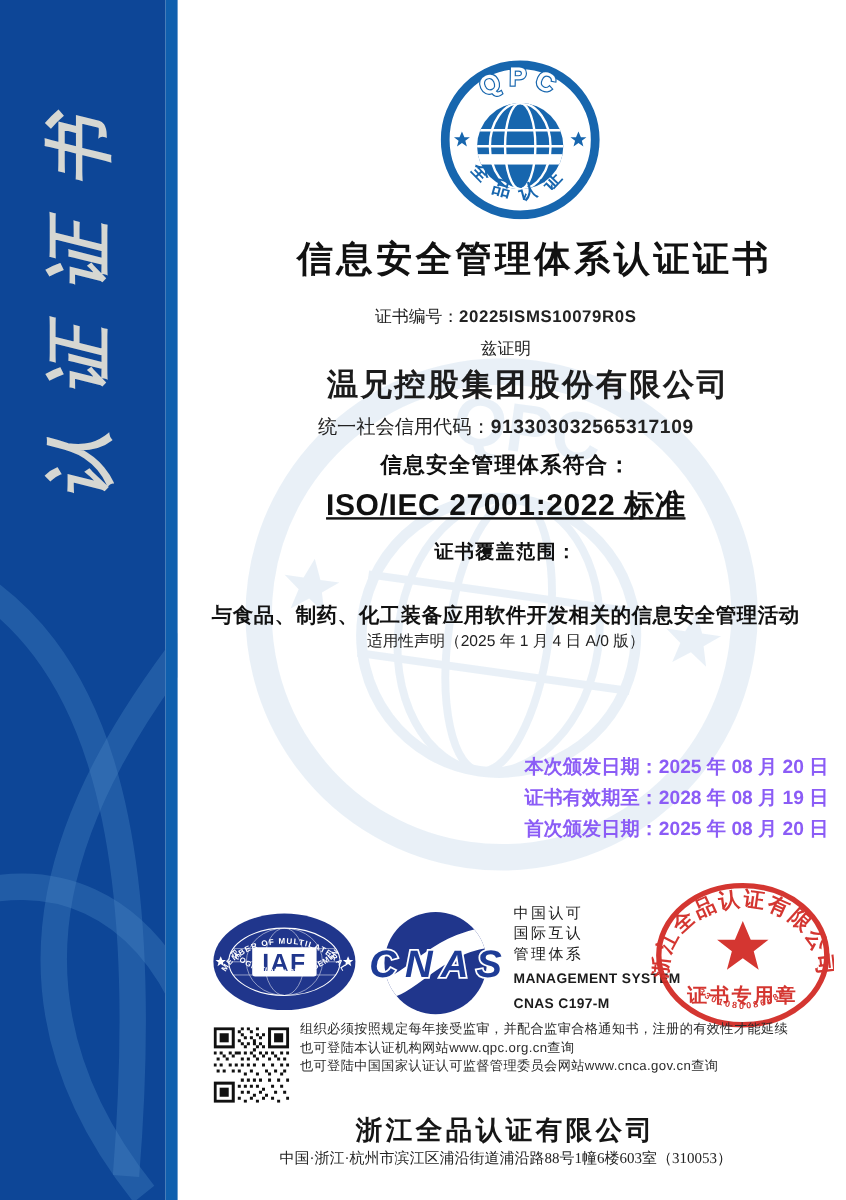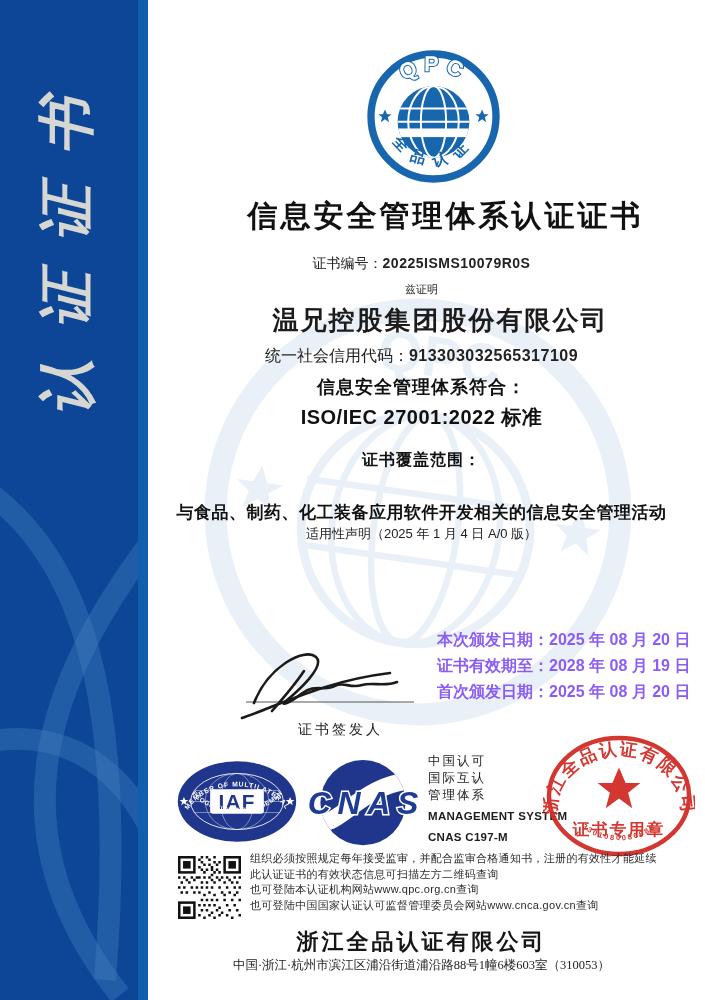--- a/index.html
+++ b/index.html
@@ -15,26 +15,26 @@
   .band-wm{position:absolute;left:0;top:420px;width:148px;height:580px;pointer-events:none;}
   
   .content{position:absolute;left:138px;top:0;right:0;height:1000px;}
   .cblock{position:absolute;left:0;right:0;text-align:center;}
   .center-wm{position:absolute;left:60px;top:292px;width:440px;height:440px;opacity:.09;
              transform:rotate(8deg);pointer-events:none;}
   .qpc-logo{position:absolute;left:229px;top:50px;width:133px;height:133px;}
   .doc-title{top:196px;font-size:30px;font-weight:900;letter-spacing:3px;color:#111;margin-left:48px;}
   .certno{top:245px;font-size:14px;color:#222;margin-top:10px;}
   .certno b{font-weight:800;letter-spacing:.5px;}
-  .certify{top:282px;font-size:11px;color:#222;}
+  .certify{top:282px;font-size:14px;color:#222;}
   .company{top:303px;font-size:26px;font-weight:600;letter-spacing:2px;color:#1c1c1c;margin-left:38px;}
   .credit{top:346px;font-size:16px;color:#222;}
   .credit b{font-weight:800;letter-spacing:.5px;}
   .conform{top:375px;font-size:18px;font-weight:800;letter-spacing:1px;}
-  .standard{top:404px;font-size:20px;font-weight:800;letter-spacing:.5px;}
+  .standard{top:404px;font-size:25px;font-weight:800;letter-spacing:.5px;text-decoration:underline;}
   .scope-label{top:450px;font-size:16px;font-weight:800;letter-spacing:1px;}
   .scope{top:501px;font-size:17px;font-weight:800;letter-spacing:.5px;}
   .soa{top:525px;font-size:13px;color:#222;}
   .addr{top:581px;font-size:13px;color:#222;}
   .dates{position:absolute;left:299px;top:627px;font-size:16px;font-weight:800;
          line-height:26px;white-space:nowrap;color:#8b5cf6;text-align:center;}
   .sig{position:absolute;left:100px;top:645px;width:180px;height:100px;}
   .sig-label{position:absolute;left:60px;top:76px;font-size:14px;letter-spacing:3px;color:#222;}
   .iaf{position:absolute;left:38px;top:752px;width:122px;height:99px;}
   .cnas{position:absolute;left:166px;top:757px;width:118px;height:92px;}
@@ -124,31 +124,20 @@
     <div class="cblock scope-label">证书覆盖范围：</div>
     <div class="cblock scope">与食品、制药、化工装备应用软件开发相关的信息安全管理活动</div>
     <div class="cblock soa">适用性声明（2025 年 1 月 4 日 A/0 版）</div>
 
     <div class="dates">
       <div><span>本次颁发日期：</span><span>2025 年 08 月 20 日</span></div>
       <div><span>证书有效期至：</span><span>2028 年 08 月 19 日</span></div>
       <div><span>首次颁发日期：</span><span>2025 年 08 月 20 日</span></div>
     </div>
 
-    <div class="sig">
-      <svg viewBox="0 0 180 75" width="180" height="75">
-        <line x1="8" y1="57" x2="176" y2="57" stroke="#555" stroke-width="1"></line>
-        <g fill="none" stroke="#1a1a1a" stroke-width="2.6" stroke-linecap="round">
-          <path d="M16,58 C30,22 66,2 78,12 C88,21 60,46 48,56 C41,62 52,58 63,49 C77,38 87,47 97,41 C105,36 112,44 124,40 C134,37 147,42 159,37"></path>
-          <path d="M4,73 C42,60 86,36 152,28"></path>
-          <path d="M34,66 C48,50 58,38 66,26"></path>
-        </g>
-      </svg>
-      <div class="sig-label">证书签发人</div>
-    </div>
 
     <svg class="iaf" viewBox="0 0 200 140">
       <defs>
         <clipPath id="iaf-clip">
             <ellipse cx="100" cy="70" rx="76" ry="46"></ellipse>
           </clipPath>
         <path id="iaf-top" d="M 18,88 A 85,58 0 0 1 182,88" fill="none"></path>
         <path id="iaf-bot" d="M 24,54 A 83,56 0 0 0 176,54" fill="none"></path>
       </defs>
       <ellipse cx="100" cy="70" rx="97" ry="66" fill="#20368c"></ellipse>
@@ -220,21 +209,20 @@
           <rect x="20" y="2" width="3" height="3"></rect>
         <rect x="0" y="18" width="7" height="7"></rect>
           <rect x="1" y="19" width="5" height="5" fill="#fff"></rect>
           <rect x="2" y="20" width="3" height="3"></rect>
         <path d="M9 0h1v1h-1zM11 0h1v1h-1zM14 0h1v1h-1zM8 1h1v1h-1zM12 1h1v1h-1zM9 2h1v1h-1zM14 2h1v1h-1zM16 2h1v1h-1zM10 3h1v1h-1zM12 3h1v1h-1zM15 3h1v1h-1zM8 4h1v1h-1zM13 4h1v1h-1zM9 5h1v1h-1zM11 5h1v1h-1zM13 5h1v1h-1zM15 5h1v1h-1zM10 6h1v1h-1zM14 6h1v1h-1zM16 6h1v1h-1zM13 7h1v1h-1zM0 8h1v1h-1zM2 8h1v1h-1zM5 8h1v1h-1zM7 8h1v1h-1zM8 8h1v1h-1zM10 8h1v1h-1zM12 8h1v1h-1zM15 8h1v1h-1zM17 8h1v1h-1zM19 8h1v1h-1zM22 8h1v1h-1zM24 8h1v1h-1zM3 9h1v1h-1zM6 9h1v1h-1zM13 9h1v1h-1zM16 9h1v1h-1zM20 9h1v1h-1zM1 10h1v1h-1zM4 10h1v1h-1zM9 10h1v1h-1zM11 10h1v1h-1zM14 10h1v1h-1zM18 10h1v1h-1zM21 10h1v1h-1zM23 10h1v1h-1zM0 12h1v1h-1zM2 12h1v1h-1zM5 12h1v1h-1zM7 12h1v1h-1zM9 12h1v1h-1zM11 12h1v1h-1zM13 12h1v1h-1zM16 12h1v1h-1zM19 12h1v1h-1zM22 12h1v1h-1zM24 12h1v1h-1zM1 14h1v1h-1zM3 14h1v1h-1zM6 14h1v1h-1zM8 14h1v1h-1zM12 14h1v1h-1zM17 14h1v1h-1zM20 14h1v1h-1zM23 14h1v1h-1zM10 15h1v1h-1zM14 15h1v1h-1zM18 15h1v1h-1zM22 15h1v1h-1zM9 17h1v1h-1zM11 17h1v1h-1zM13 17h1v1h-1zM15 17h1v1h-1zM18 17h1v1h-1zM21 17h1v1h-1zM24 17h1v1h-1zM8 19h1v1h-1zM10 19h1v1h-1zM12 19h1v1h-1zM14 19h1v1h-1zM19 19h1v1h-1zM22 19h1v1h-1zM16 20h1v1h-1zM9 21h1v1h-1zM11 21h1v1h-1zM15 21h1v1h-1zM20 21h1v1h-1zM23 21h1v1h-1zM13 22h1v1h-1zM17 22h1v1h-1zM8 23h1v1h-1zM12 23h1v1h-1zM16 23h1v1h-1zM19 23h1v1h-1zM24 23h1v1h-1zM10 24h1v1h-1zM14 24h1v1h-1zM21 24h1v1h-1z"></path>
       </g>
     </svg>
 
     <div class="notice">
       <div>组织必须按照规定每年接受监审，并配合监审合格通知书，注册的有效性才能延续</div>
-      <div>此认证证书的有效状态信息可扫描左方二维码查询</div>
       <div>也可登陆本认证机构网站www.qpc.org.cn查询</div>
       <div>也可登陆中国国家认证认可监督管理委员会网站www.cnca.gov.cn查询</div>
     </div>
 
     <div class="cblock issuer">浙江全品认证有限公司</div>
     <div class="cblock issuer-addr">中国·浙江·杭州市滨江区浦沿街道浦沿路88号1幢6楼603室（310053）</div>
 
   </div>
 </div>
 

